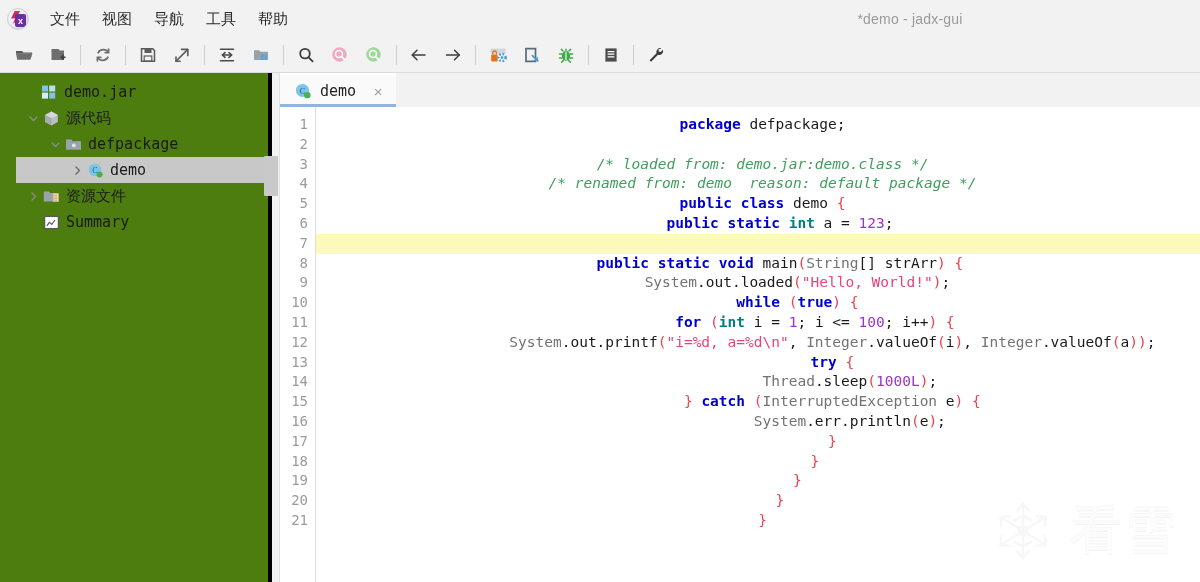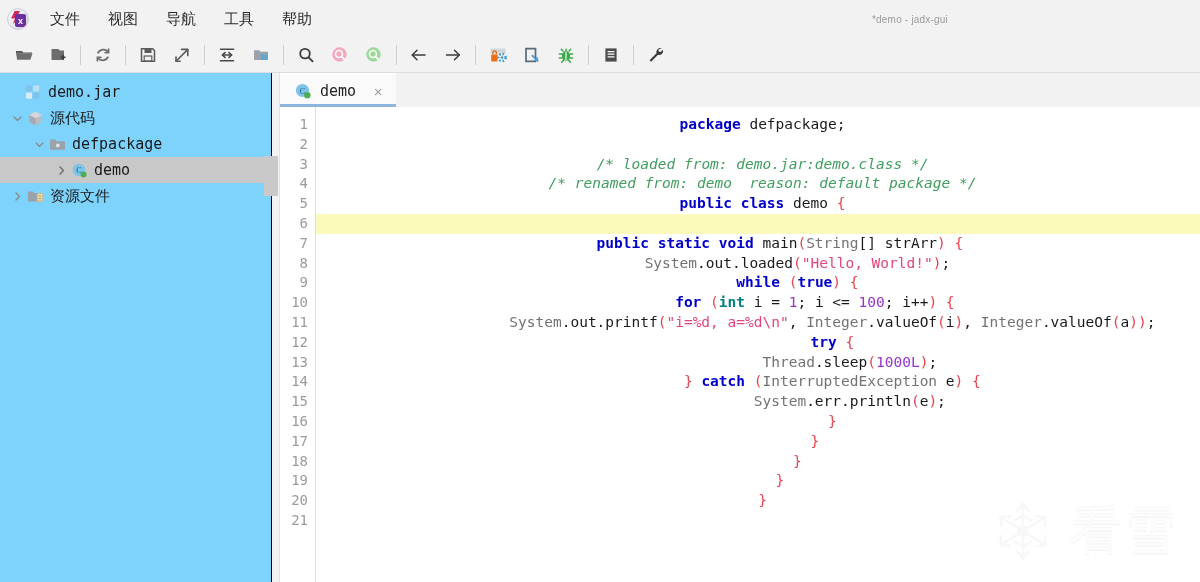--- a/index.html
+++ b/index.html
@@ -39,32 +39,32 @@
     position:absolute; left:3px; top:2px; width:9px; height:13px;
     background:#d4285a;
     clip-path: polygon(40% 0, 100% 0, 60% 55%, 100% 55%, 20% 100%, 45% 58%, 0 58%);
   }
   .app-logo .lg-purple {
     position:absolute; right:2px; top:5px; width:11px; height:13px;
     background:#6b2fa0; border-radius: 2px;
     font: 700 9px "Liberation Sans", sans-serif; color:#fff;
     display:flex; align-items:center; justify-content:center;
   }
-  .menubar { display: flex; align-items: center; gap: 6px; }
+  .menubar { display: flex; align-items: center; gap: 0px; }
   .menu-item {
     font-size: 15px; color: #2b2b2b;
     padding: 4px 11px;
     cursor: default;
     font-family: "DejaVu Sans", "Liberation Sans", sans-serif;
   }
   .window-title {
     position: absolute;
     left: 0; right: 0;
     text-align: center;
-    font-size: 10px;
+    font-size: 14px;
     color: #9a9a9a;
     pointer-events: none;
     letter-spacing: 0.2px;
     padding-left: 620px;
   }
 
   
   .toolbar {
     height: 35px;
     flex: 0 0 35px;
@@ -84,25 +84,26 @@
     width: 1px; height: 20px;
     background: #cfcfcf;
     margin: 0 5px;
   }
 
   
   .body-split { flex: 1 1 auto; display: flex; min-height: 0; background:#fff; }
 
   .sidebar {
     width: 272px; flex: 0 0 272px;
-    background: #7dd3fc;
-    border-right: 1px solid #000000;
+    background: #4d7c0f;
+    border-right: 4px solid #000000;
     padding-top: 6px;
     overflow: hidden;
     position: relative;
+    padding-left: 16px;
   }
   .tree-row {
     display: flex; align-items: center;
     height: 26px;
     padding-right: 6px;
     cursor: default;
     white-space: nowrap;
   }
   .tree-row.selected { background: #c8c8c8; }
   .twisty {
@@ -490,20 +491,30 @@
         <span class="tree-ico">
           <svg width="17" height="15" viewBox="0 0 17 15">
             <path d="M0.8 2.4h5.2l1.2 1.6H13v8.6H0.8z" fill="#9aa3ab"></path>
             <rect x="10.2" y="4.6" width="5.2" height="8" fill="#f0e4c0" stroke="#c9b88a" stroke-width="0.8"></rect>
             <path d="M11.2 6.4h3.2M11.2 8h3.2M11.2 9.6h3.2M11.2 11.2h3.2" stroke="#c0a060" stroke-width="0.8"></path>
           </svg>
         </span>
         <span class="tree-label cn">资源文件</span>
       </div>
 
+      <div class="tree-row" style="padding-left:8px;">
+        <span class="twisty"></span>
+        <span class="tree-ico">
+          <svg width="17" height="17" viewBox="0 0 17 17">
+            <rect x="1.6" y="2.4" width="13.8" height="12.2" fill="#ffffff" stroke="#5a5a5a" stroke-width="1.3"></rect>
+            <path d="M3.8 11.8l2.6-3.4 2.4 2 3.2-4.4" fill="none" stroke="#5a5a5a" stroke-width="1.2"></path>
+          </svg>
+        </span>
+        <span class="tree-label">Summary</span>
+      </div>
 
     </div>
 
     <div class="splitter">
       <div class="grip"></div>
     </div>
 
     <div class="editor-pane">
 
       <div class="tabstrip">
@@ -543,20 +554,21 @@
             <div class="ln">19</div>
             <div class="ln">20</div>
             <div class="ln">21</div>
           </div>
         <div class="code-scroll" id="codebody">
             <div class="cline"><span class="k">package</span><span class="df"> defpackage</span><span class="df">;</span></div>
             <div class="cline">&nbsp;</div>
             <div class="cline"><span class="cm">/* loaded from: demo.jar:demo.class */</span></div>
             <div class="cline"><span class="cm">/* renamed from: demo  reason: default package */</span></div>
             <div class="cline"><span class="k">public class</span><span class="df"> demo </span><span class="pn">{</span></div>
+            <div class="cline"><span class="df">    </span><span class="k">public static </span><span class="kt">int</span><span class="df"> a = </span><span class="nm">123</span><span class="df">;</span></div>
             <div class="cline cur">&nbsp;</div>
             <div class="cline"><span class="df">    </span><span class="k">public static void</span><span class="df"> main</span><span class="pn">(</span><span class="cl">String</span><span class="df">[] strArr</span><span class="pn">)</span><span class="df"> </span><span class="pn">{</span></div>
             <div class="cline"><span class="df">        </span><span class="cl">System</span><span class="df">.out.loaded</span><span class="pn">(</span><span class="st">"Hello, World!"</span><span class="pn">)</span><span class="df">;</span></div>
             <div class="cline"><span class="df">        </span><span class="k">while</span><span class="df"> </span><span class="pn">(</span><span class="k">true</span><span class="pn">)</span><span class="df"> </span><span class="pn">{</span></div>
             <div class="cline"><span class="df">            </span><span class="k">for</span><span class="df"> </span><span class="pn">(</span><span class="kt">int</span><span class="df"> i = </span><span class="nm">1</span><span class="df">; i &lt;= </span><span class="nm">100</span><span class="df">; i++</span><span class="pn">)</span><span class="df"> </span><span class="pn">{</span></div>
             <div class="cline"><span class="df">                </span><span class="cl">System</span><span class="df">.out.printf</span><span class="pn">(</span><span class="st">"i=%d, a=%d\n"</span><span class="df">, </span><span class="cl">Integer</span><span class="df">.valueOf</span><span class="pn">(</span><span class="df">i</span><span class="pn">)</span><span class="df">, </span><span class="cl">Integer</span><span class="df">.valueOf</span><span class="pn">(</span><span class="df">a</span><span class="pn">))</span><span class="df">;</span></div>
             <div class="cline"><span class="df">                </span><span class="k">try</span><span class="df"> </span><span class="pn">{</span></div>
             <div class="cline"><span class="df">                    </span><span class="cl">Thread</span><span class="df">.sleep</span><span class="pn">(</span><span class="nm">1000L</span><span class="pn">)</span><span class="df">;</span></div>
             <div class="cline"><span class="df">                </span><span class="pn">}</span><span class="df"> </span><span class="k">catch</span><span class="df"> </span><span class="pn">(</span><span class="cl">InterruptedException</span><span class="df"> e</span><span class="pn">)</span><span class="df"> </span><span class="pn">{</span></div>
             <div class="cline"><span class="df">                    </span><span class="cl">System</span><span class="df">.err.println</span><span class="pn">(</span><span class="df">e</span><span class="pn">)</span><span class="df">;</span></div>

